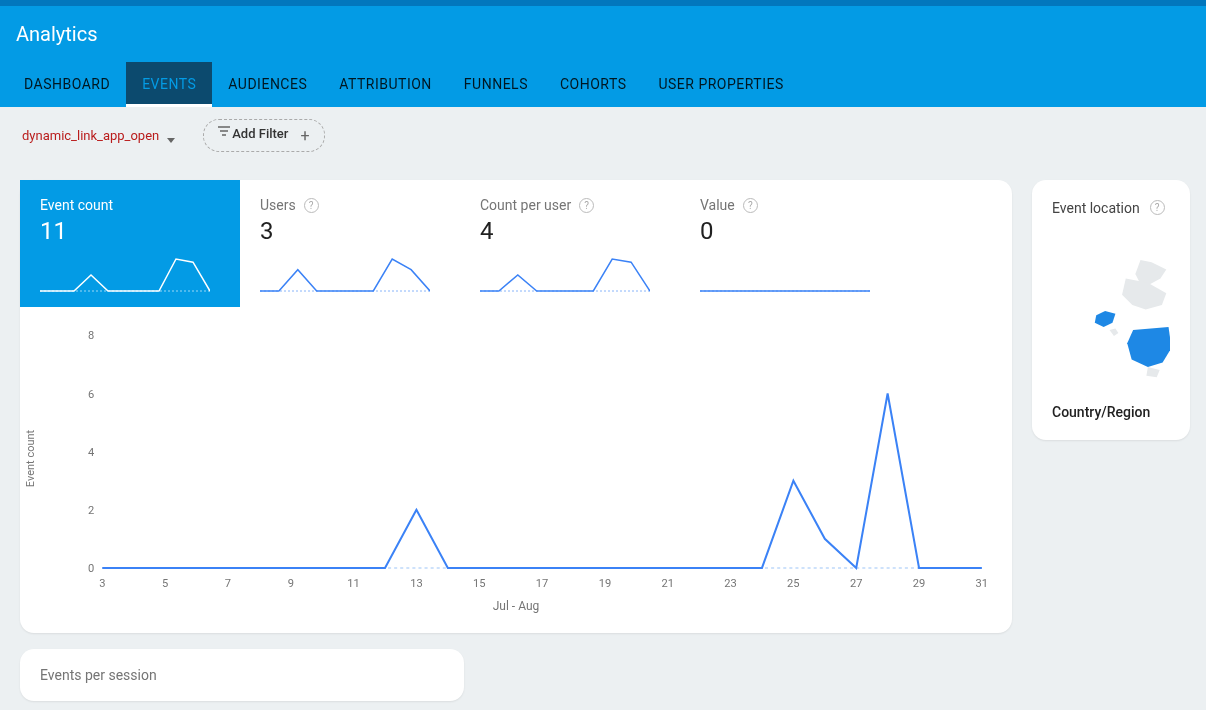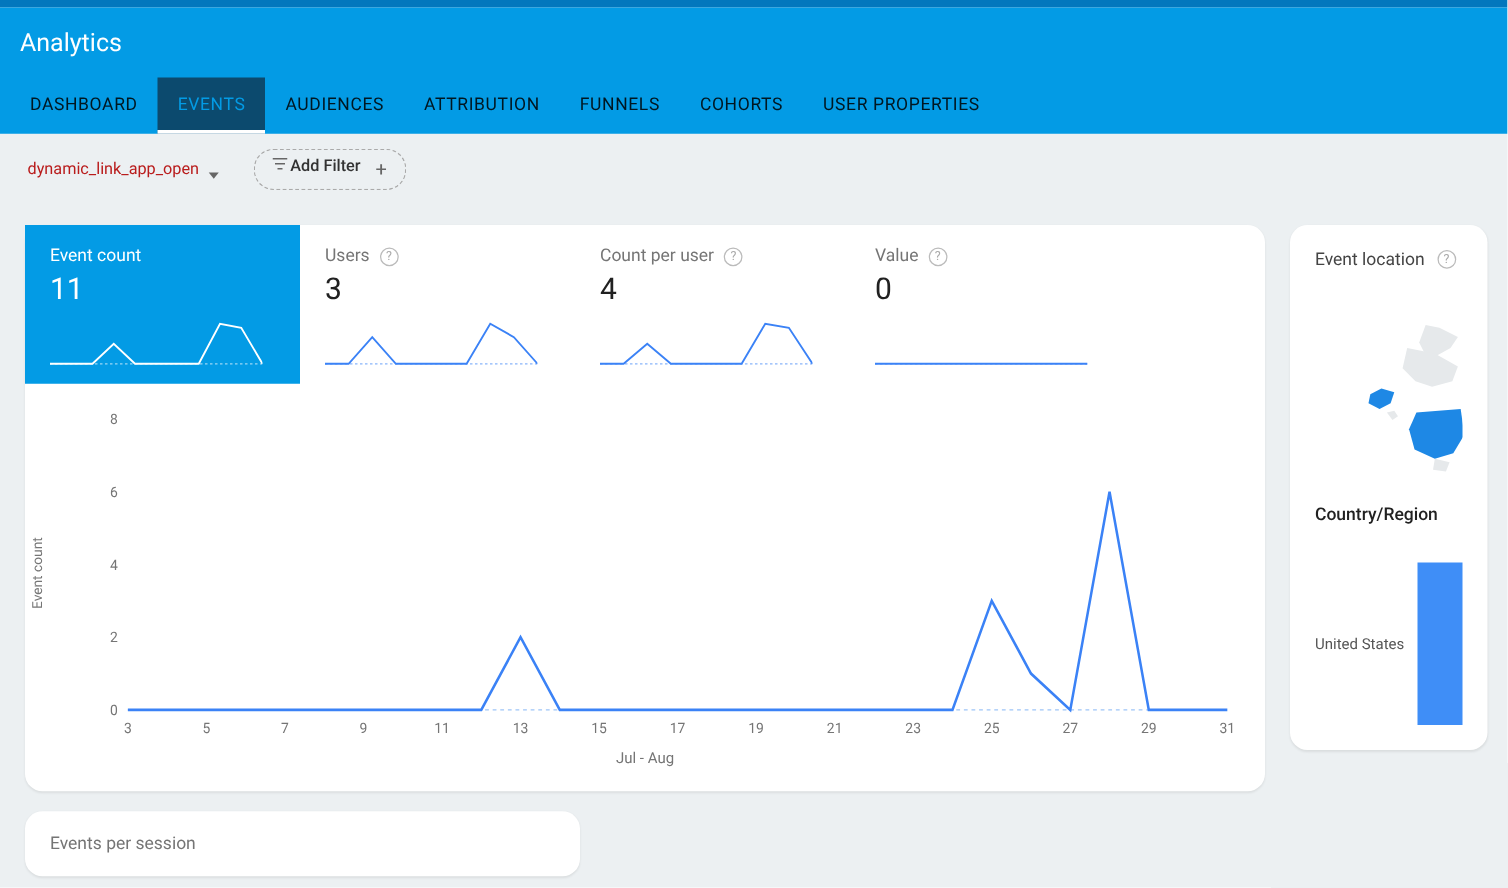--- a/index.html
+++ b/index.html
@@ -172,19 +172,15 @@
         <svg viewBox="0 0 160 170">
           <path d="M120 5 l15 3 l20 10 l-8 12 l-18 10 l-10 -4 l-6 -12z" fill="#e6e9eb"></path>
           <path d="M100 30 l30 6 l25 14 l-6 16 l-22 6 l-18 -6 l-14 -14z" fill="#e6e9eb"></path>
           <path d="M60 80 l12 -6 l14 4 l-4 12 l-12 6 l-12 -6z" fill="#1e88e5"></path>
           <path d="M110 100 l48 -4 l4 28 l-12 20 l-20 6 l-22 -10 l-6 -22z" fill="#1e88e5"></path>
           <path d="M130 150 l16 4 l-4 10 l-14 -2z" fill="#e6e9eb"></path>
           <path d="M78 100 l8 -2 l4 6 l-6 4z" fill="#e6e9eb"></path>
         </svg>
       </div>
       <div class="cr-title">Country/Region</div>
-      <div class="bar-row">
-        <div class="bar-label">United States</div>
-        <div class="bar"></div>
-      </div>
     </div>
   </div>
 </div>
 
 </body></html>

